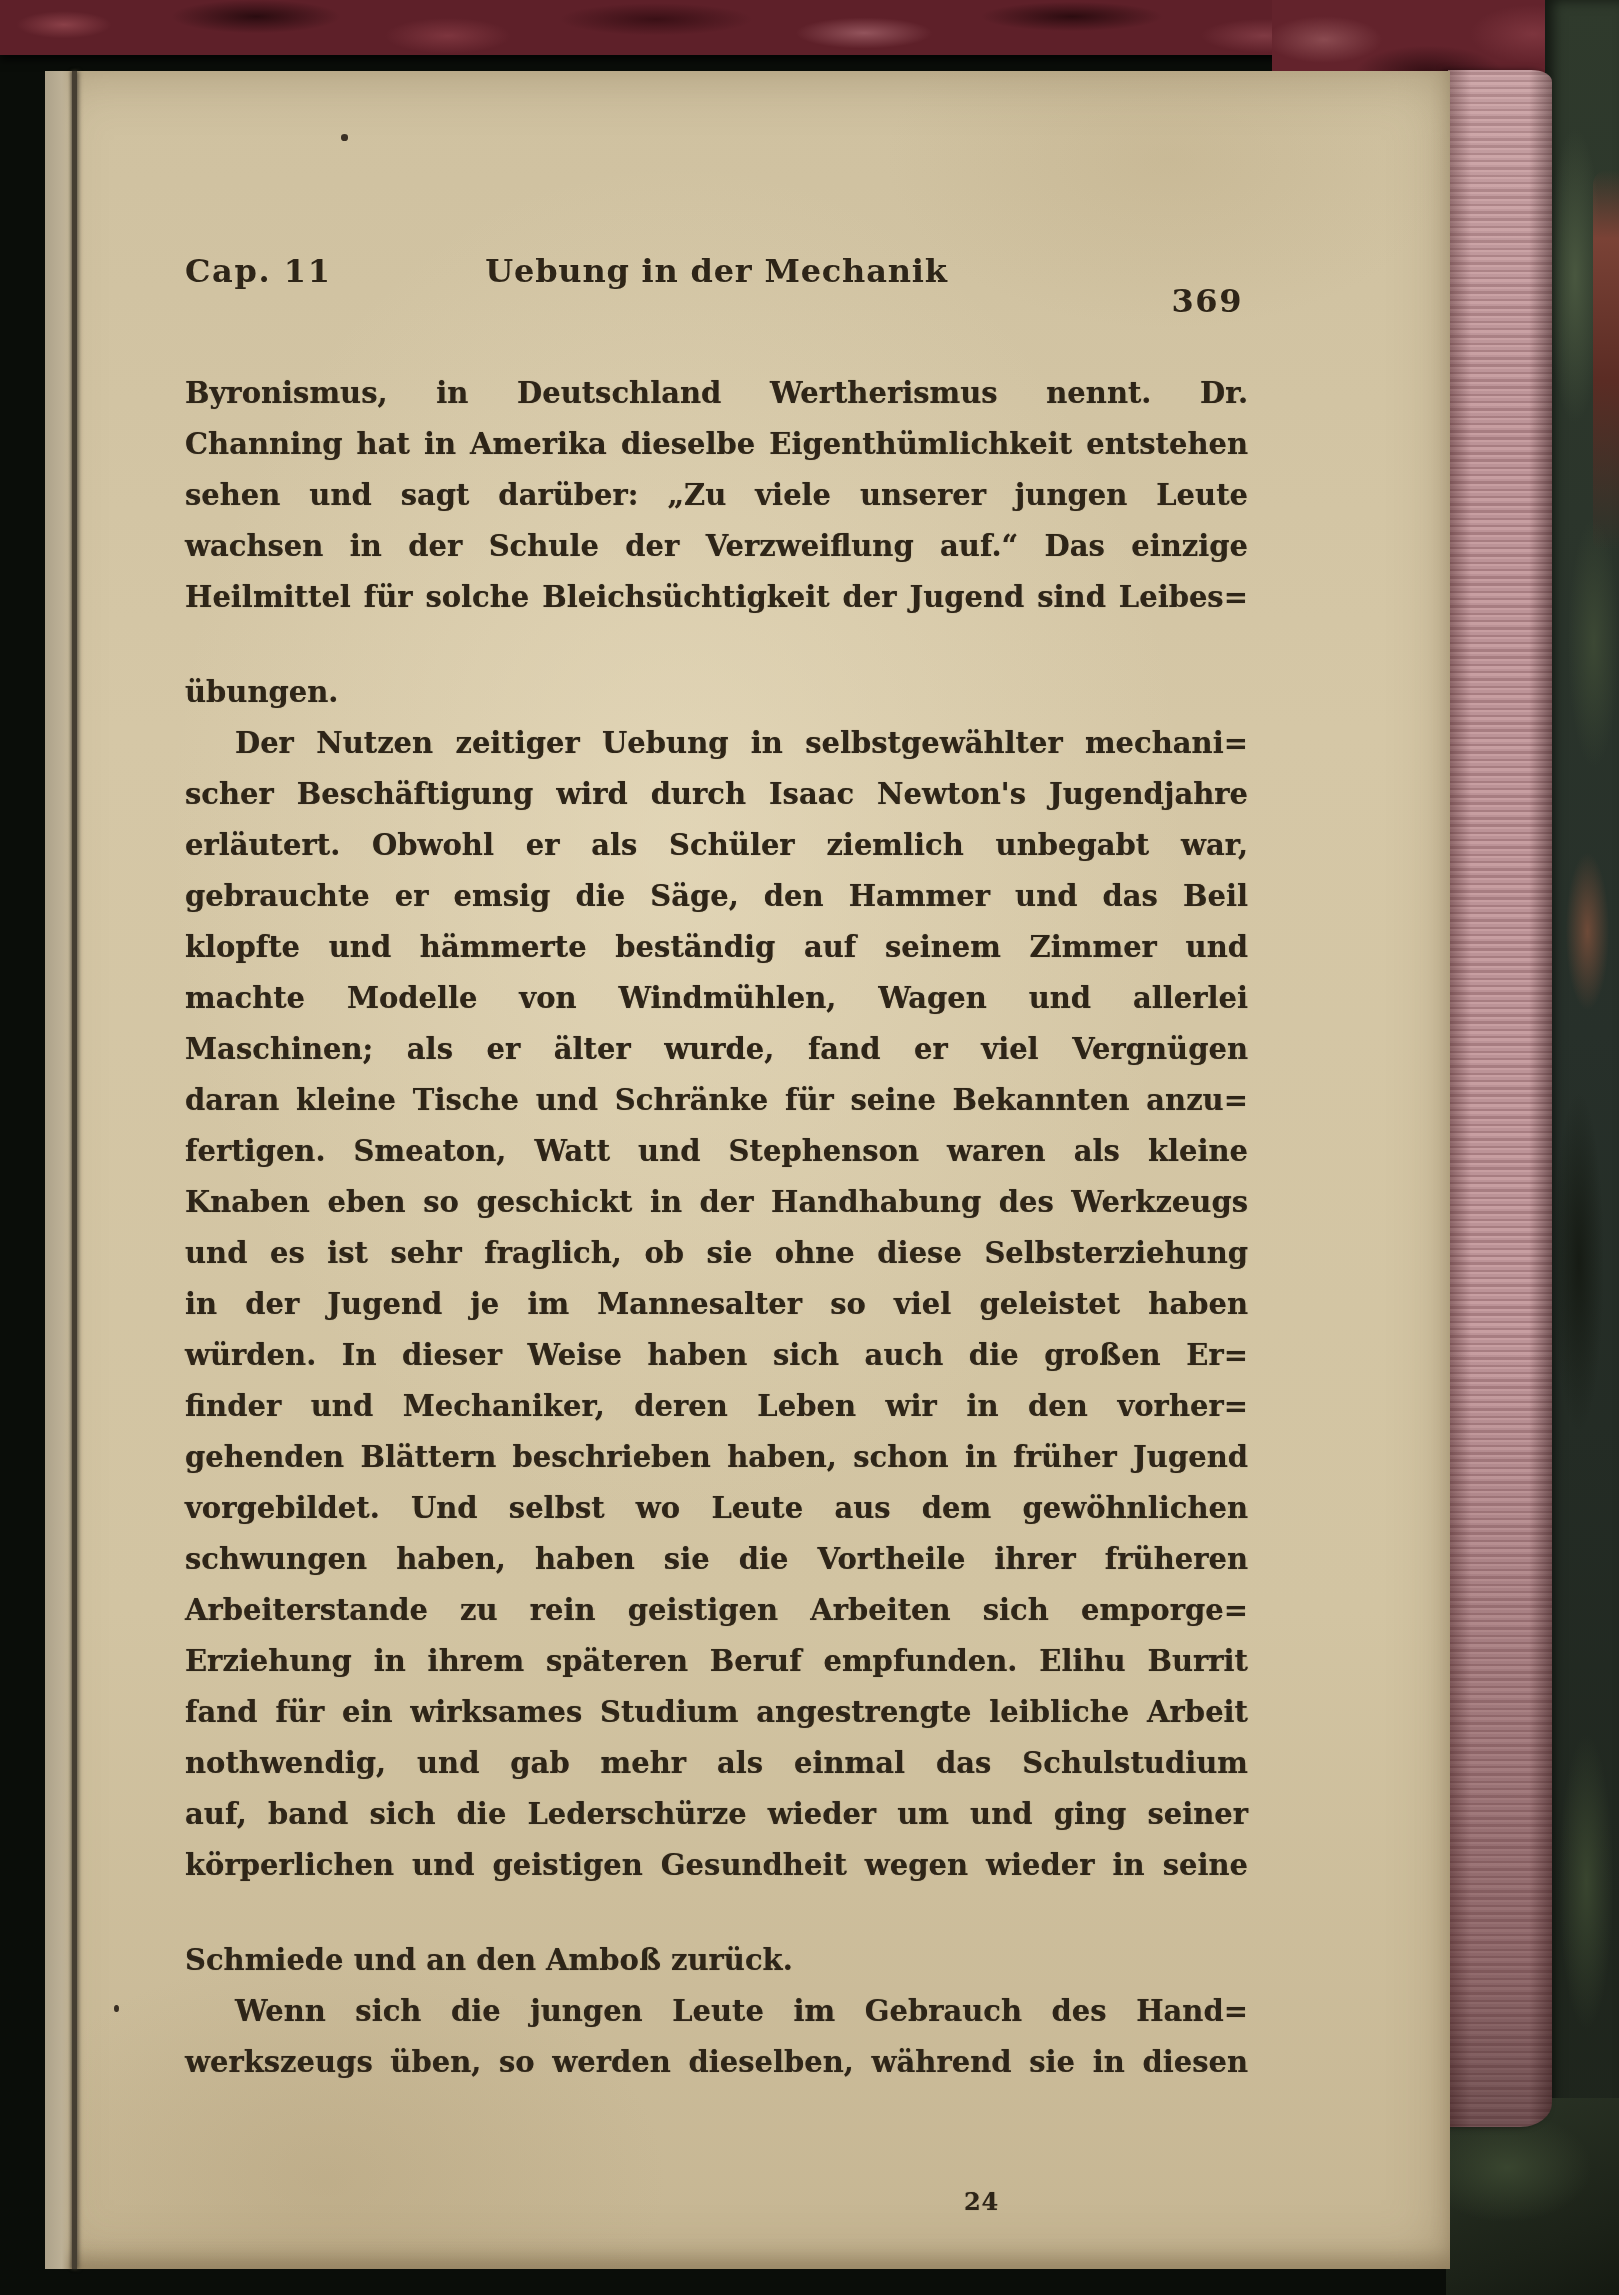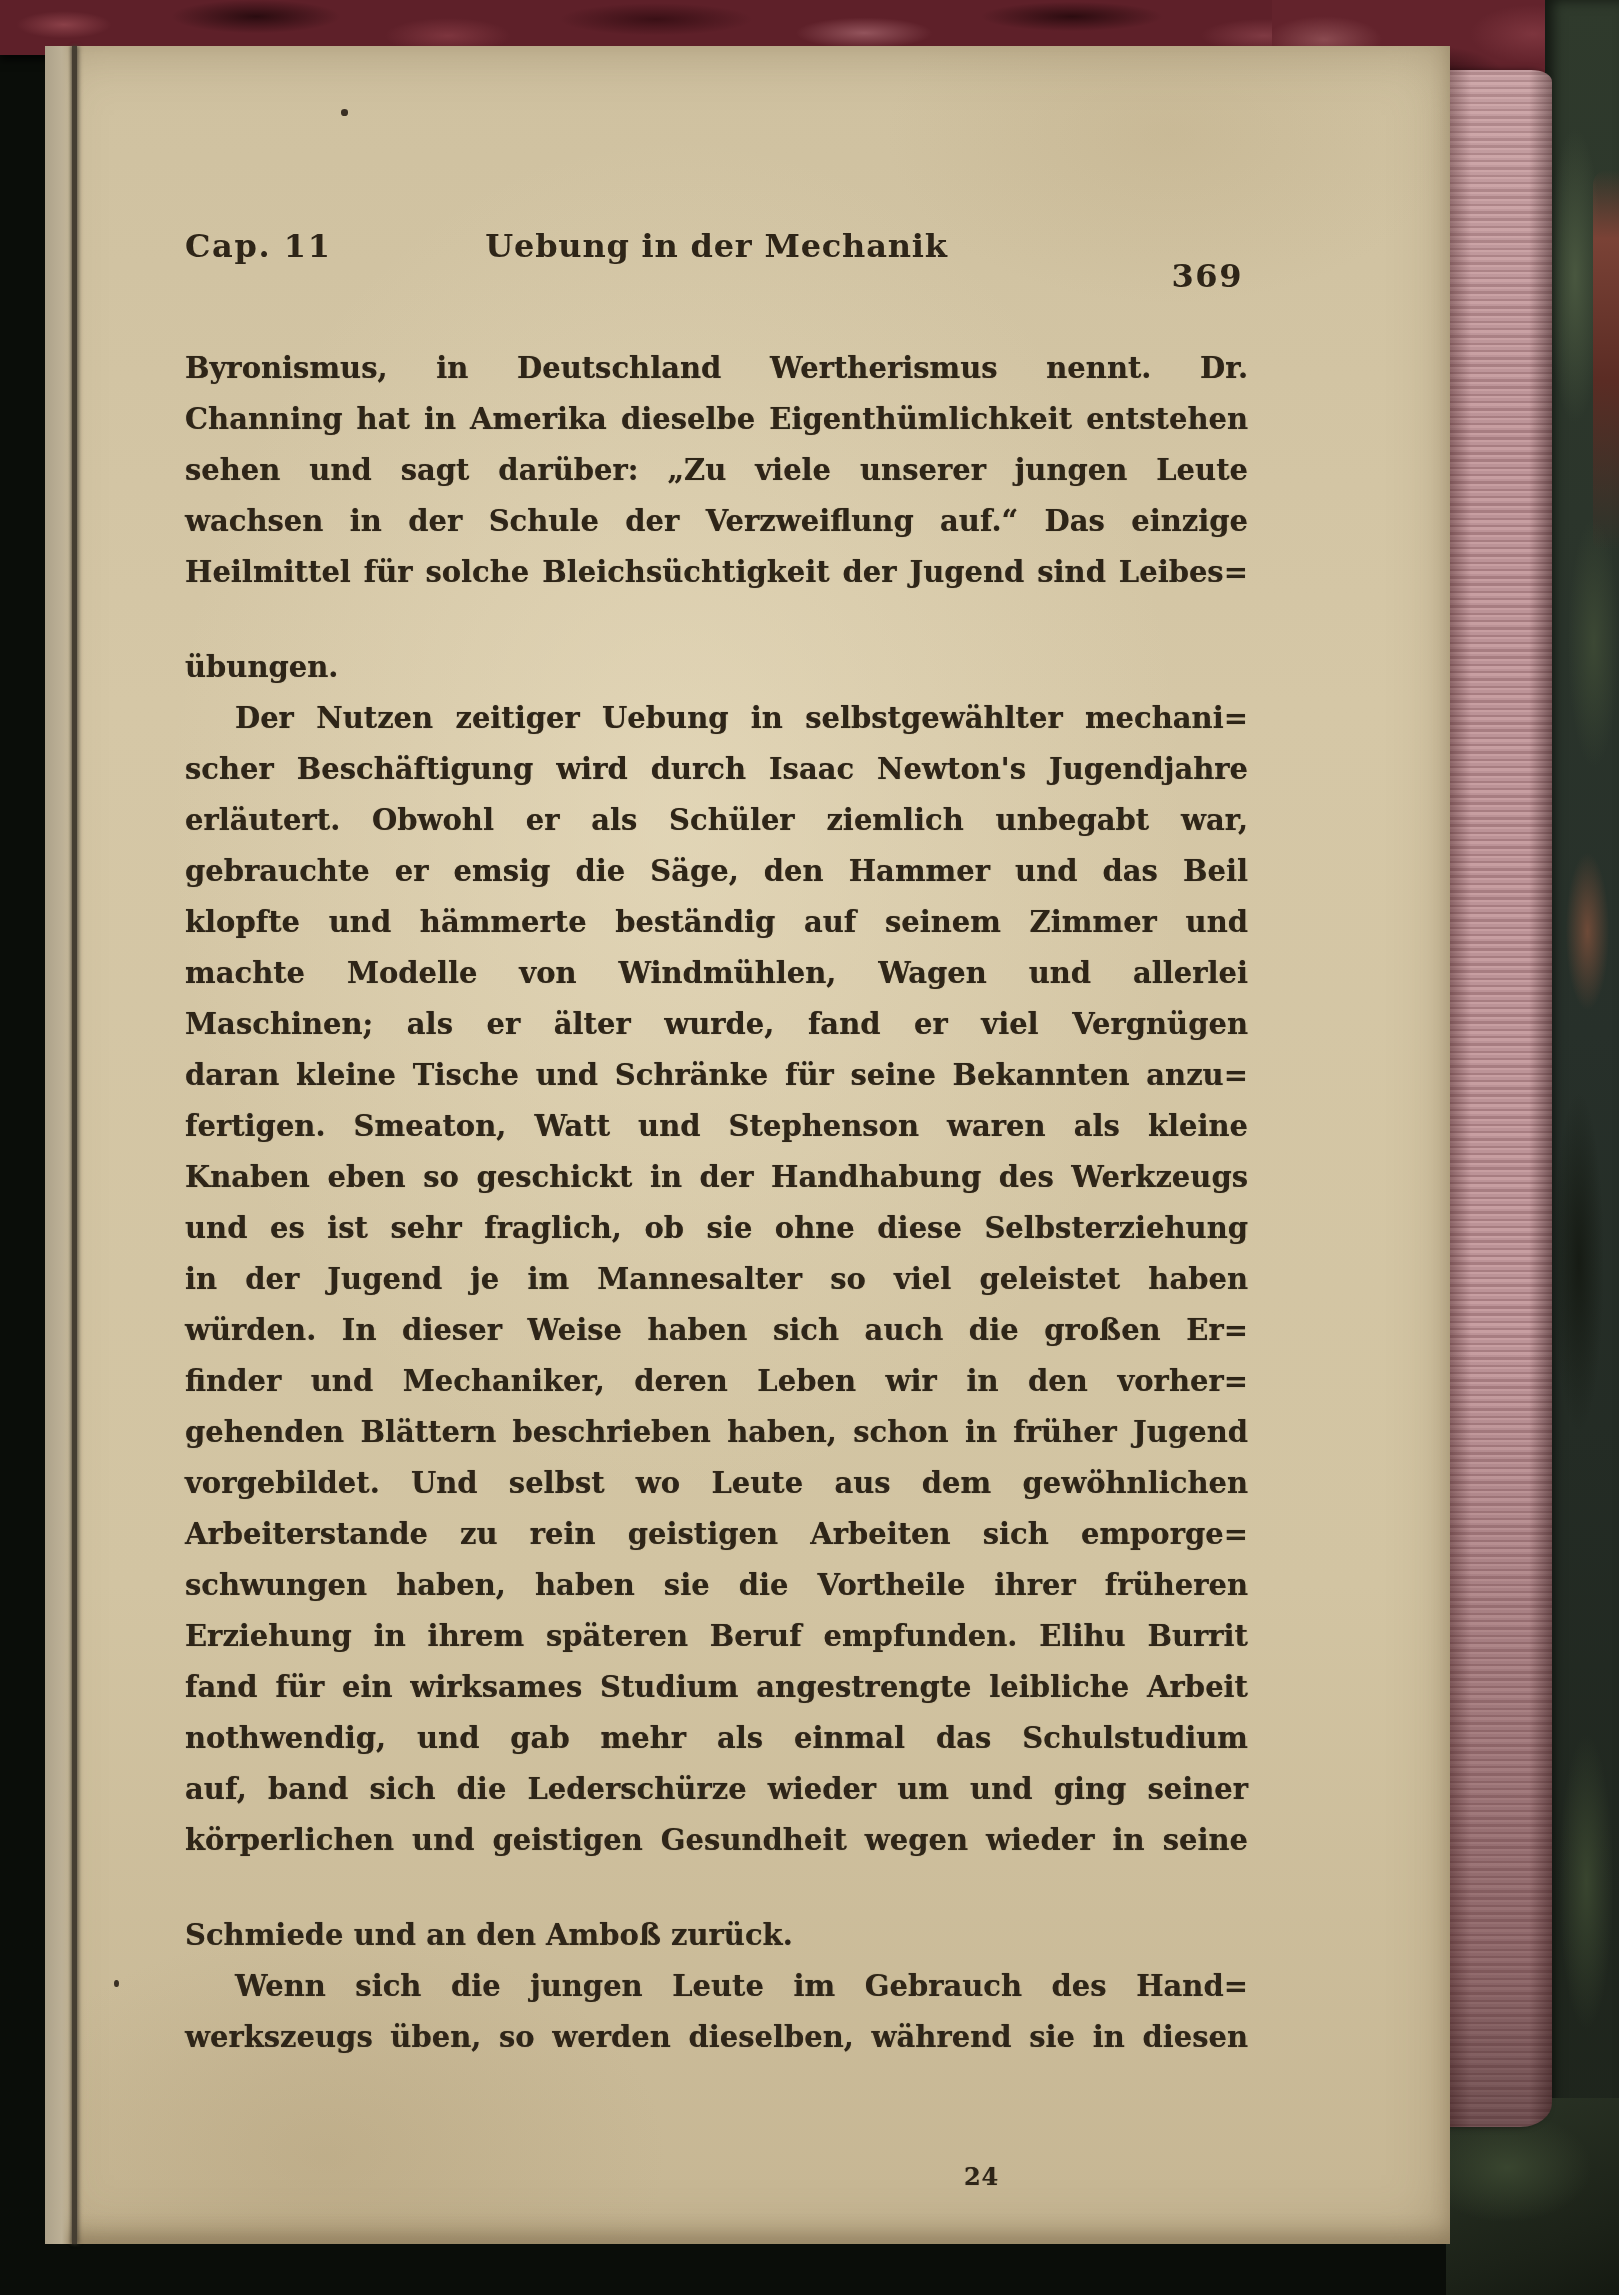--- a/index.html
+++ b/index.html
@@ -71,21 +71,21 @@
       linear-gradient(to bottom, rgba(255,235,230,.12) 0%, rgba(0,0,0,0) 18%, rgba(0,0,0,0) 62%, rgba(70,35,35,.40) 92%, rgba(50,25,25,.55) 100%),
       linear-gradient(to right, rgba(60,25,25,.45) 0%, rgba(0,0,0,0) 22%, rgba(0,0,0,0) 78%, rgba(40,18,18,.5) 100%),
       repeating-linear-gradient(to bottom, #bc9397 0px, #bc9397 2.4px, #a77d81 2.4px, #a77d81 4.9px, #c79ea1 4.9px, #c79ea1 7.3px);
     border-top-right-radius:21px 11.3px;
     border-bottom-right-radius:32px 24px;
     box-shadow: -4.9px 0 6.5px rgba(10,5,5,.55);
   }
 
   
   .paper {
-    position:absolute; left:45px; top:46px; width:1405px; height:2198px;
+    position:absolute; left:45px; top:71px; width:1405px; height:2198px;
     background-color:#d2c4a3;
     background-image:
       radial-gradient(ellipse 729px 972px at 45% 35%, rgba(236,225,196,.55) 0%, rgba(236,225,196,0) 70%),
       radial-gradient(ellipse 405px 243px at 80% 4%, rgba(180,160,120,.25) 0%, rgba(180,160,120,0) 70%),
       radial-gradient(ellipse 486px 324px at 20% 96%, rgba(170,150,112,.3) 0%, rgba(170,150,112,0) 70%),
       linear-gradient(180deg, #cfc1a0 0%, #d5c7a6 30%, #d2c4a2 70%, #c6b693 100%);
     box-shadow: inset 0 0 57px rgba(95,75,45,.35), inset 0 -11.3px 18px rgba(90,70,40,.3);
   }
   .edge-left {
     position:absolute; left:0; top:0; width:27.5px; height:100%;
@@ -177,22 +177,22 @@
             <div class="line">Maschinen; als er älter wurde, fand er viel Vergnügen</div>
             <div class="line">daran kleine Tische und Schränke für seine Bekannten anzu=</div>
             <div class="line">fertigen.  Smeaton, Watt und Stephenson waren als kleine</div>
             <div class="line">Knaben eben so geschickt in der Handhabung des Werkzeugs</div>
             <div class="line">und es ist sehr fraglich, ob sie ohne diese Selbsterziehung</div>
             <div class="line">in der Jugend je im Mannesalter so viel geleistet haben</div>
             <div class="line">würden.  In dieser Weise haben sich auch die großen Er=</div>
             <div class="line">finder und Mechaniker, deren Leben wir in den vorher=</div>
             <div class="line">gehenden Blättern beschrieben haben, schon in früher Jugend</div>
             <div class="line">vorgebildet.  Und selbst wo Leute aus dem gewöhnlichen</div>
+            <div class="line">schwungen haben, haben sie die Vortheile ihrer früheren</div>
             <div class="line">Arbeiterstande zu rein geistigen Arbeiten sich emporge=</div>
-            <div class="line">schwungen haben, haben sie die Vortheile ihrer früheren</div>
             <div class="line">Erziehung in ihrem späteren Beruf empfunden.  Elihu Burrit</div>
             <div class="line">fand für ein wirksames Studium angestrengte leibliche Arbeit</div>
             <div class="line">nothwendig, und gab mehr als einmal das Schulstudium</div>
             <div class="line">auf, band sich die Lederschürze wieder um und ging seiner</div>
             <div class="line">körperlichen und geistigen Gesundheit wegen wieder in seine</div>
             <div class="line lastline">Schmiede und an den Amboß zurück.</div>
           </div>
           <div class="para">
             <div class="line indent">Wenn sich die jungen Leute im Gebrauch des Hand=</div>
             <div class="line">werkszeugs üben, so werden dieselben, während sie in diesen</div>

